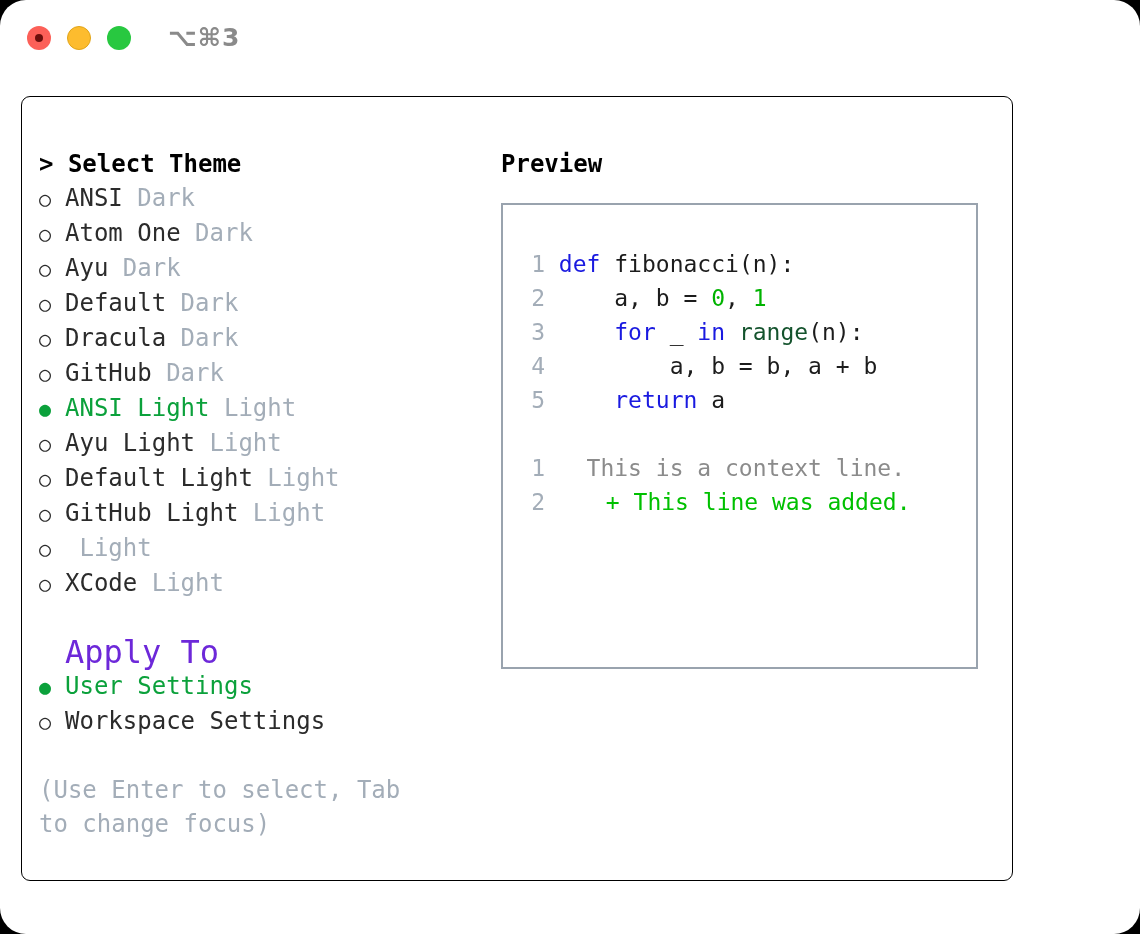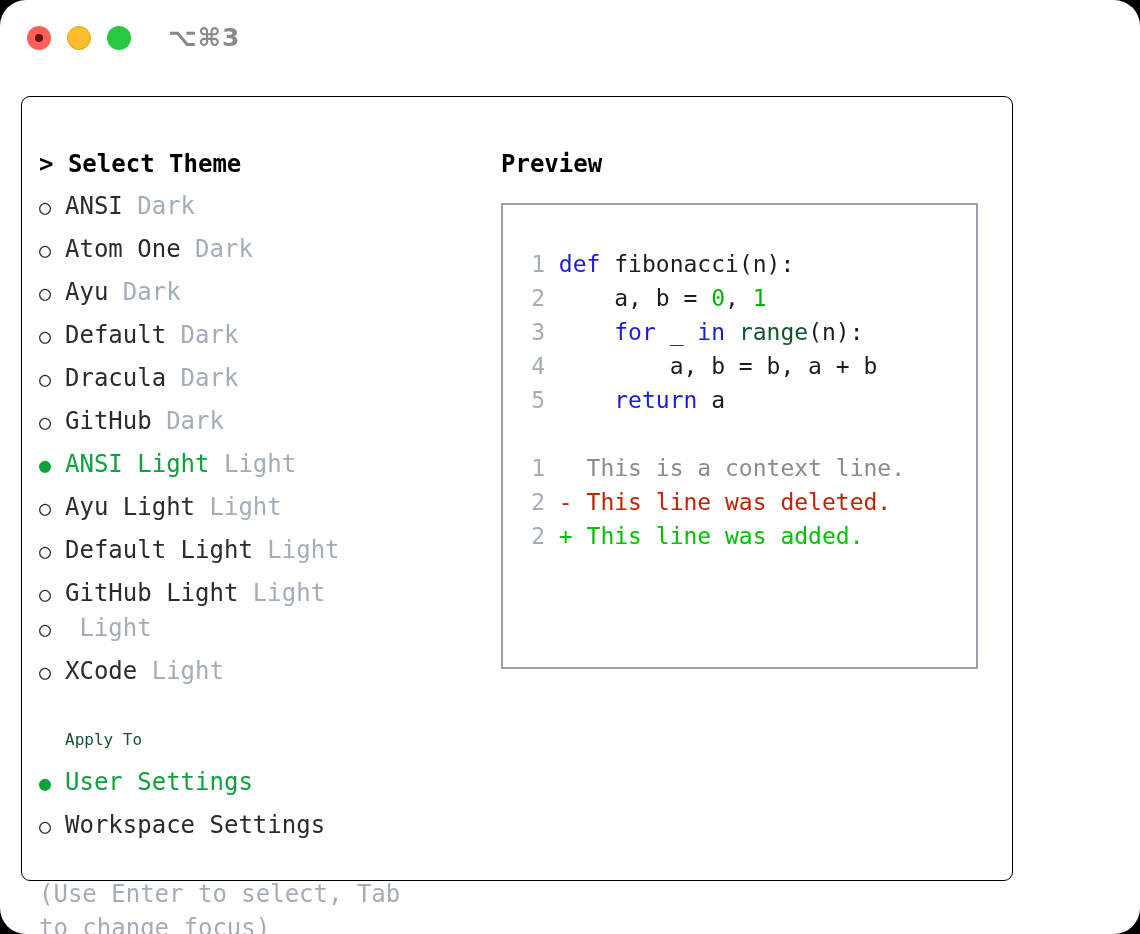--- a/index.html
+++ b/index.html
@@ -111,30 +111,30 @@
     color: #2b2b2b;
   }
   .marker {
     width: 26px;
     flex: 0 0 26px;
     font-size: 20px;
     color: #2b2b2b;
   }
   .row.selected .marker { color: #0ba13b; }
   .row.selected .label  { color: #0ba13b; }
-  .label { color: #2b2b2b; margin-top: 8px; }
+  .label { color: #2b2b2b; }
   .variant {
     color: #a3adb8;
     margin-left: 0;
   }
   .spacer-row { height: 34px; }
   .subsection-title {
-    font-size: 16px;
-    line-height: 34px;
-    color: #14532d;
+    font-size: 32px;
+    line-height: 34px;
+    color: #6d28d9;
     padding-left: 26px;
     white-space: pre;
   }
   .hint {
     margin-top: 34px;
     font-size: 24px;
     line-height: 34px;
     color: #a3adb8;
     width: 400px;
   }
@@ -166,21 +166,21 @@
     width: 24px;
     text-align: right;
   }
   .kw  { color: #1a1ae0; }
   .num { color: #00b300; }
   .fn  { color: #14532d; }
   .plain { color: #1c1c1c; }
   .gap { height: 34px; }
   .ctx { color: #8b8b8b; }
   .del { color: #c52100; }
-  .add { color: #00c000; }
+  .add { color: #00c000; margin-left: 47px; }
 </style>
 </head>
 <body>
 
 <div class="window">
 
   <div class="titlebar">
     <div class="dots">
       <div class="dot red"></div>
       <div class="dot yellow"></div>
@@ -225,21 +225,20 @@
           <div id="code-lines">
               <div class="code-line"><span class="lno">1</span> <span class="kw">def</span><span class="plain"> fibonacci(n):</span></div>
               <div class="code-line"><span class="lno">2</span> <span class="plain">    a, b = </span><span class="num">0</span><span class="plain">, </span><span class="num">1</span></div>
               <div class="code-line"><span class="lno">3</span> <span class="plain">    </span><span class="kw">for</span><span class="plain"> _ </span><span class="kw">in</span><span class="plain"> </span><span class="fn">range</span><span class="plain">(n):</span></div>
               <div class="code-line"><span class="lno">4</span> <span class="plain">        a, b = b, a + b</span></div>
               <div class="code-line"><span class="lno">5</span> <span class="plain">    </span><span class="kw">return</span><span class="plain"> a</span></div>
             </div>
           <div class="gap"></div>
           <div id="diff-lines">
               <div class="code-line"><span class="lno">1</span> <span class="ctx">  This is a context line.</span></div>
-              <div class="code-line"><span class="lno">2</span> <span class="del">- This line was deleted.</span></div>
               <div class="code-line"><span class="lno">2</span> <span class="add">+ This line was added.</span></div>
             </div>
         </div>
       </div>
 
     </div>
   </div>
 </div>
 
 </body></html>

